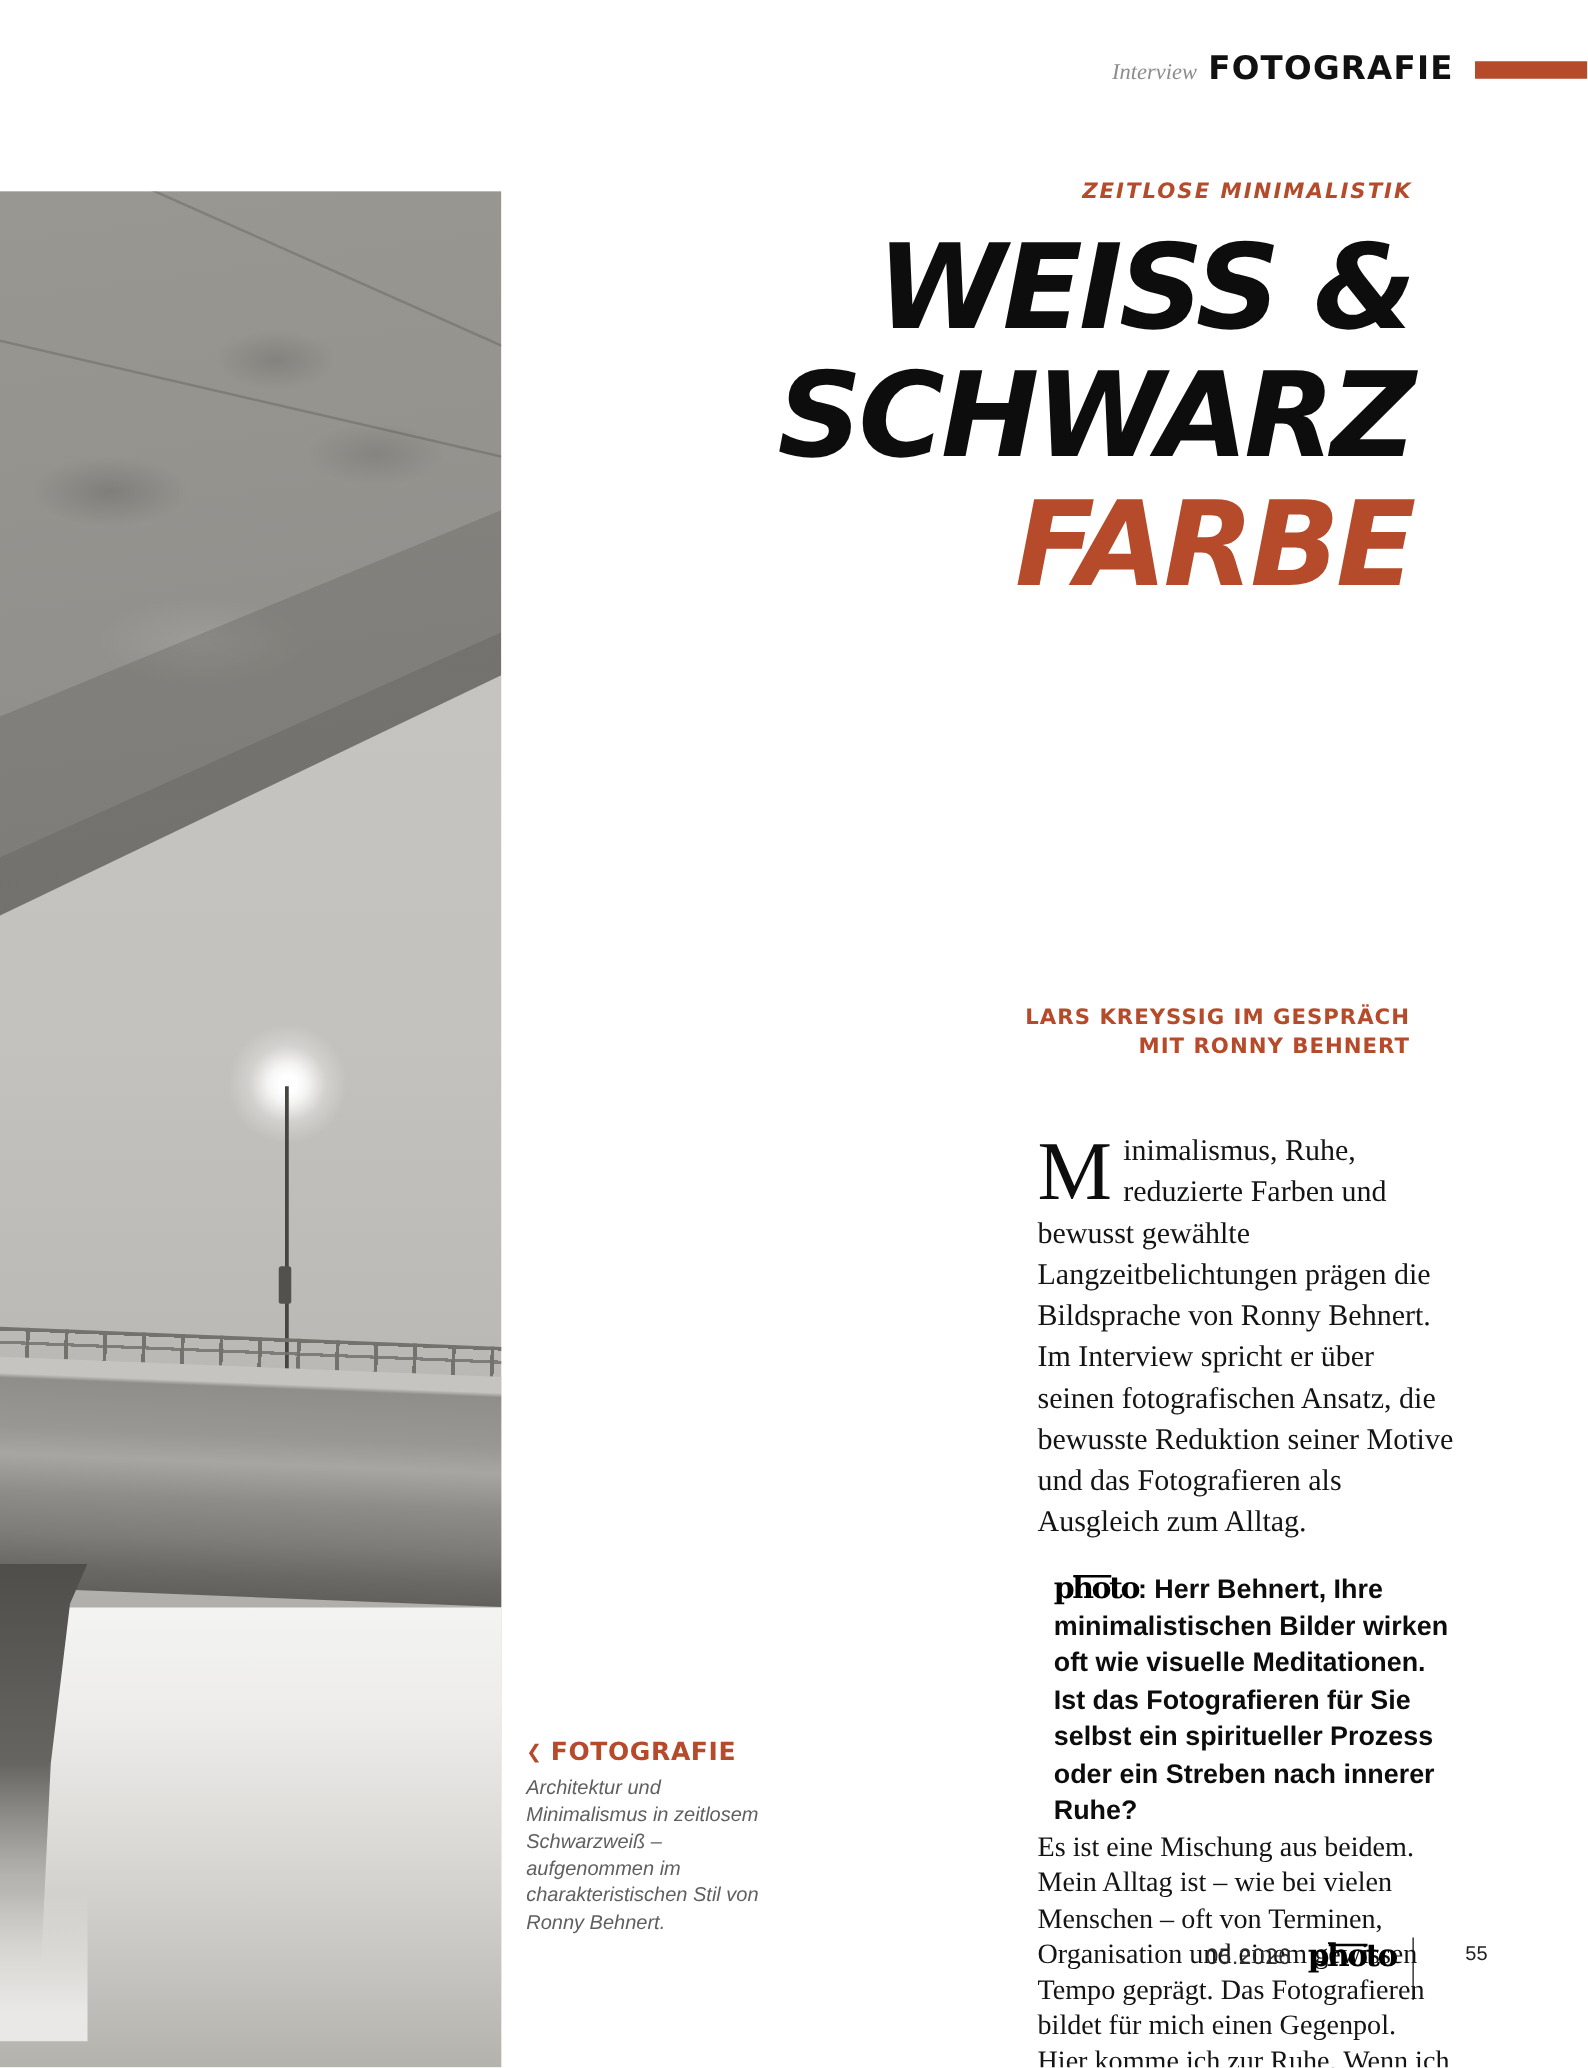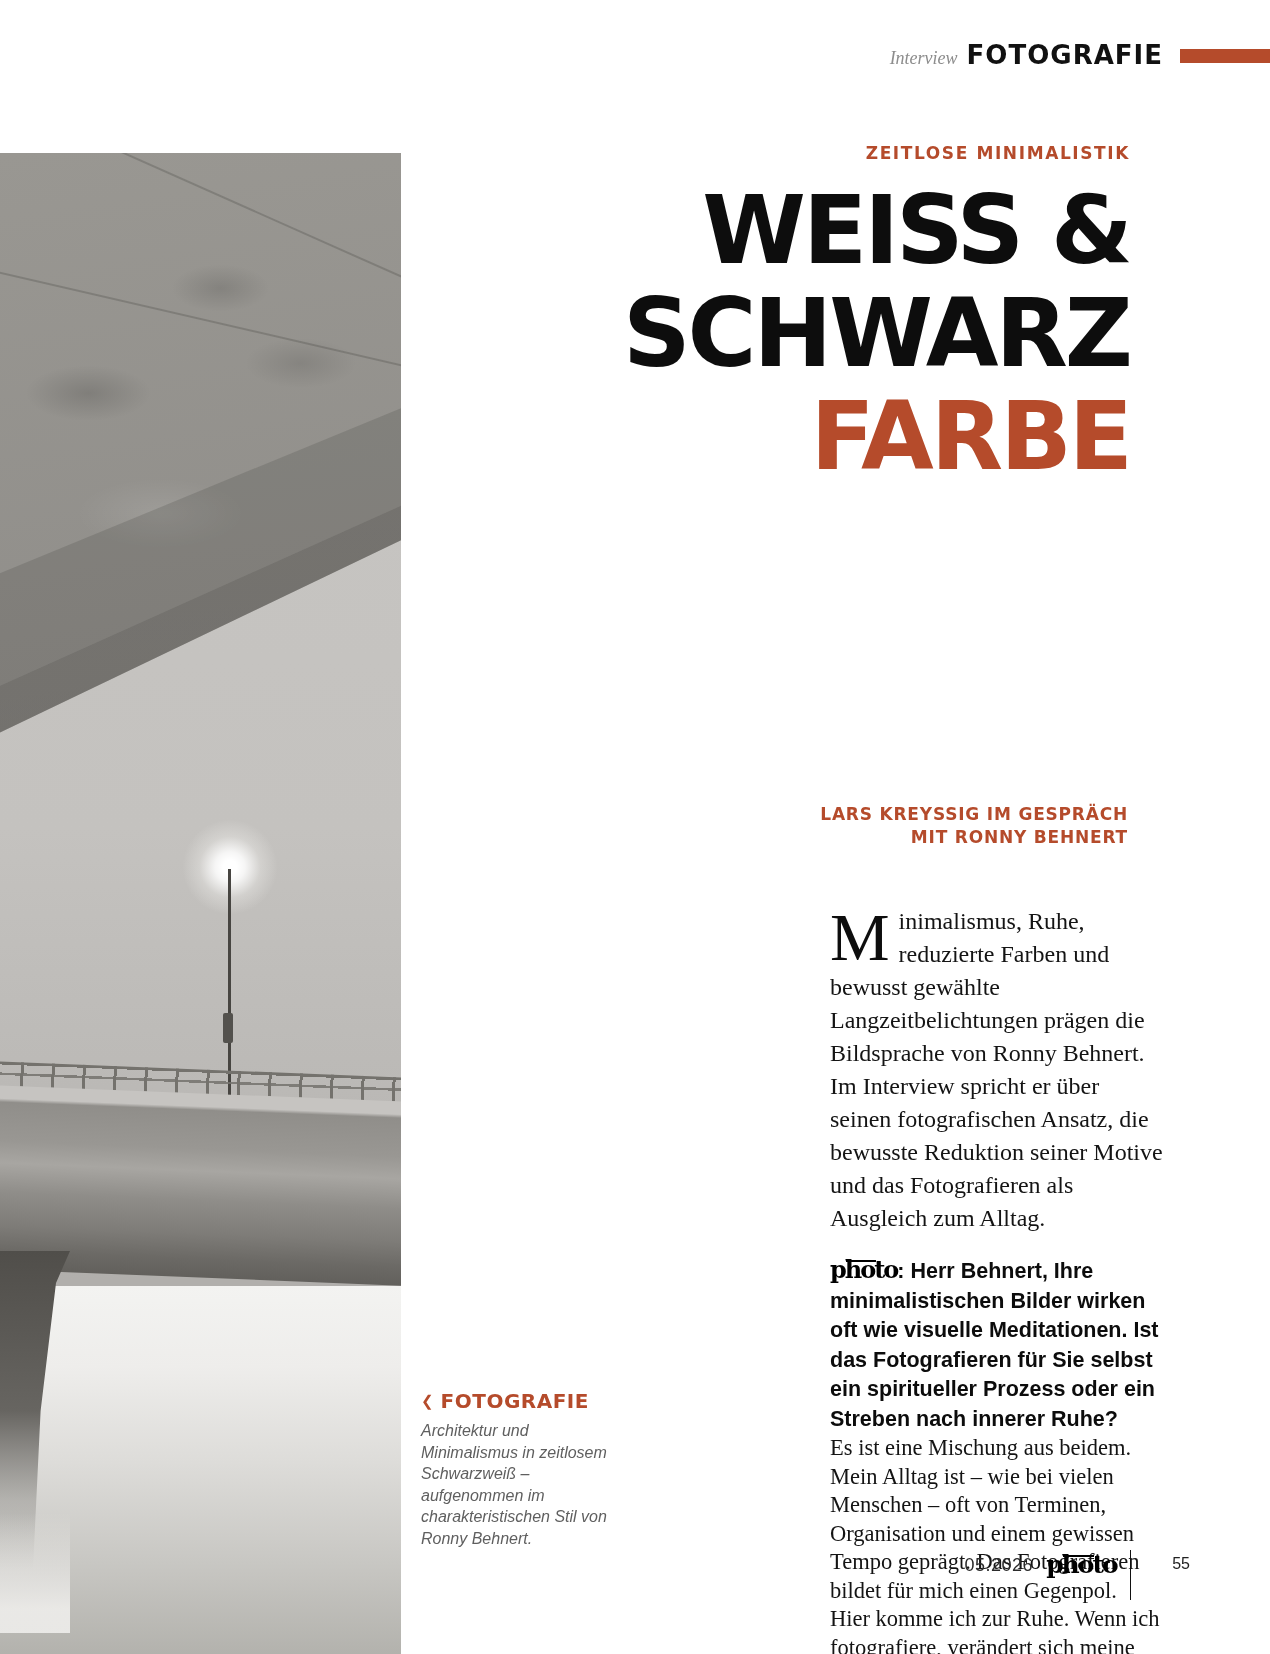--- a/index.html
+++ b/index.html
@@ -7,33 +7,33 @@
   body { background:#fff; font-family:"Liberation Sans",sans-serif; }
   .page { position:relative; width:1270px; height:1654px; background:#fff; overflow:hidden; }
 
   
   .kicker { position:absolute; top:40px; right:107px; display:flex; align-items:baseline; gap:9px; }
   .kicker-italic { font-family:Liberation Serif, serif; font-style:italic; font-size:18px; color:#8d8d8d; }
   .kicker-bold { font-family:"DejaVu Sans",sans-serif; font-weight:700; font-size:26px; letter-spacing:1px; color:#111; }
   .kicker-bar { position:absolute; top:49px; left:1180px; width:90px; height:14px; background:var(--accent); }
 
   
-  .headline { position:absolute; top:143px; right:140px; text-align:right; }
+  .headline { position:absolute; top:143px; right:140px; text-align:right;font-style:italic; }
   .eyebrow { font-family:"DejaVu Sans",sans-serif; font-weight:700; font-size:17px; letter-spacing:1.6px; color:var(--accent); margin-bottom:16px; }
   .display { font-family:"DejaVu Sans",sans-serif; font-weight:800; font-size:94px; line-height:103px; letter-spacing:-3px; color:#0d0d0d; }
   .display.accent { color:var(--accent); }
 
   
   .byline { position:absolute; top:803px; right:142px; text-align:right; font-family:"DejaVu Sans",sans-serif; font-weight:700; font-size:17px; line-height:23px; letter-spacing:0.8px; color:var(--accent); }
 
   
   .column { position:absolute; left:830px; top:905px; width:334px; }
   .intro { font-family:"Liberation Serif",serif; font-size:24px; line-height:33px; color:var(--ink); hyphens:manual; }
   .dropcap { float:left; font-family:"Liberation Serif",serif; font-size:67px; line-height:52px; padding:6px 9px 0 0; color:#0d0d0d; }
-  .question { margin-top:20px; font-family:"Liberation Sans",sans-serif; font-weight:700; font-size:21.5px; line-height:29.5px; color:#0c0c0c; hyphens:manual; }
+  .question { margin-top:20px; font-family:"Liberation Sans",sans-serif; font-weight:700; font-size:21.5px; line-height:29.5px; color:#0c0c0c; hyphens:manual;margin-left:13px; }
   .answer { position:relative; font-family:"Liberation Serif",serif; font-size:22.5px; line-height:28.5px; color:var(--ink); padding-right:2px; }
 
   
   .logo-mark { position:relative; display:inline-block; font-family:"DejaVu Serif",serif; font-weight:700; letter-spacing:-2px; color:#000; }
   .logo-mark::after { content:""; position:absolute; left:24%; top:16%; width:44%; height:8%; background:#000; }
   .question .logo-mark { font-size:24px; }
 
   
   .caption { position:absolute; left:421px; top:1389px; width:192px; }
   .caption-title { display:flex; align-items:center; gap:7px; color:var(--accent); }

